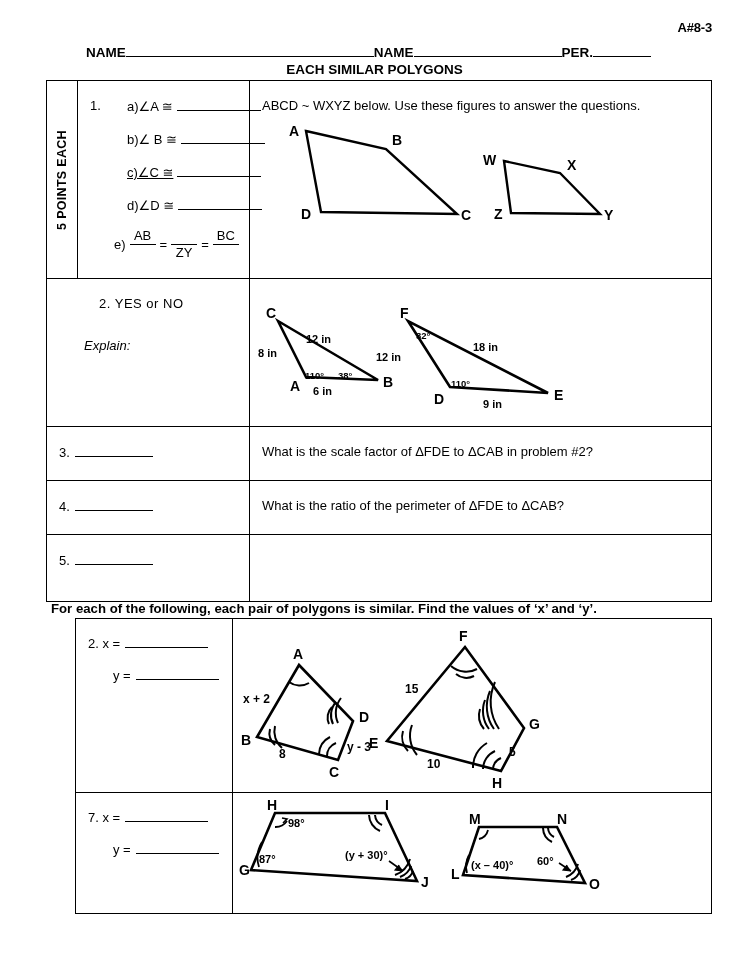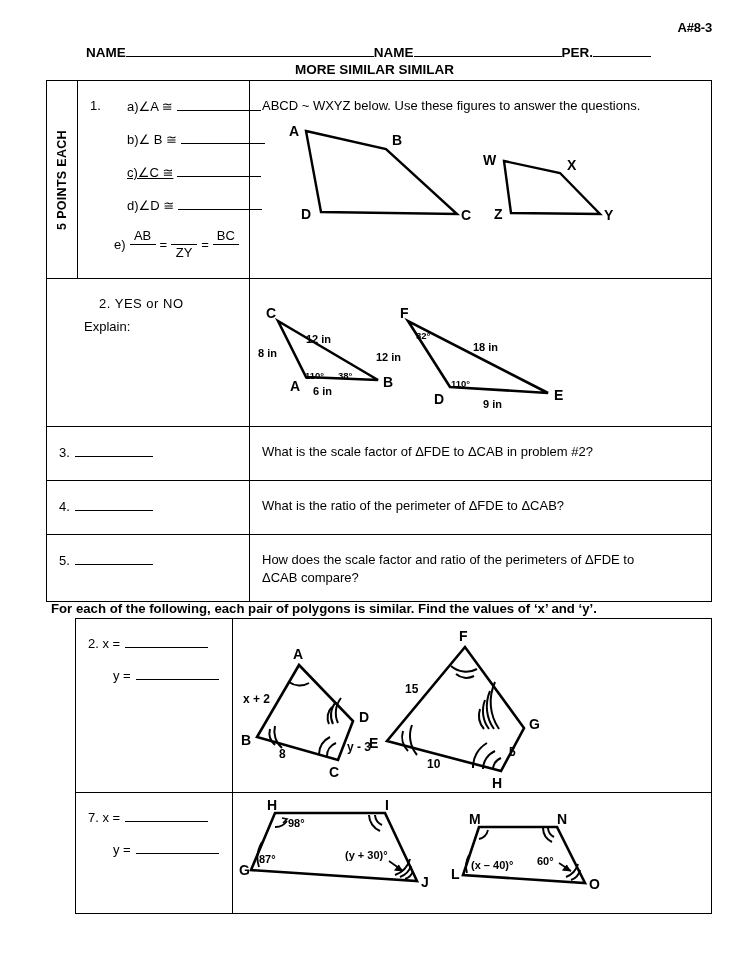--- a/index.html
+++ b/index.html
@@ -178,22 +178,23 @@
     position: absolute;
     left: 12px;
     top: 17px;
     font-size: 13px;
     letter-spacing: 0.5px;
     margin-left: 40px;
   }
   .q2-explain {
     position: absolute;
     left: 37px;
-    top: 40px;
-    font-size: 13px;
+    top: 59px;
+    font-size: 13px;
+    font-style: italic;
   }
 
   
   .rowq { min-height: 54px; }
   .rowq .left-col { width: 203px; }
   .q-num {
     position: absolute;
     left: 12px;
     top: 17px;
     font-size: 13px;
@@ -262,21 +263,21 @@
 <body>
 
 <div class="page">
 
   <div class="assignment-code">A#8-3</div>
 
   <div class="name-line">
     <span class="lbl">NAME</span><span class="rule rule-name"></span><span class="lbl">NAME</span><span class="rule rule-date"></span><span class="lbl">PER.</span><span class="rule rule-per"></span>
   </div>
 
-  <div class="worksheet-title">MORE SIMILAR SIMILAR</div>
+  <div class="worksheet-title">EACH SIMILAR POLYGONS</div>
 
   <div class="tbl">
 
     <div class="trow row1">
       <div class="points-col">
         <div class="points-text">5 POINTS EACH</div>
       </div>
       <div class="left-col">
         <div class="q1-num">1.</div>
 
@@ -392,23 +393,20 @@
         <div class="stmt">What is the ratio of the perimeter of ΔFDE to ΔCAB?</div>
       </div>
     </div>
 
     <div class="trow rowq row5">
       <div class="left-col">
         <div class="q-num">
           <span>5.</span><span class="blank"></span>
         </div>
       </div>
-      <div class="right-col">
-        <div class="stmt" style="right:60px;">How does the scale factor and ratio of the perimeters of ΔFDE to ΔCAB compare?</div>
-      </div>
     </div>
 
   </div>
 
   <div class="instruction">For each of the following, each pair of polygons is similar.  Find the values of ‘x’ and ‘y’.</div>
 
   <div class="tbl2">
 
     <div class="trow row6">
       <div class="left-col">

